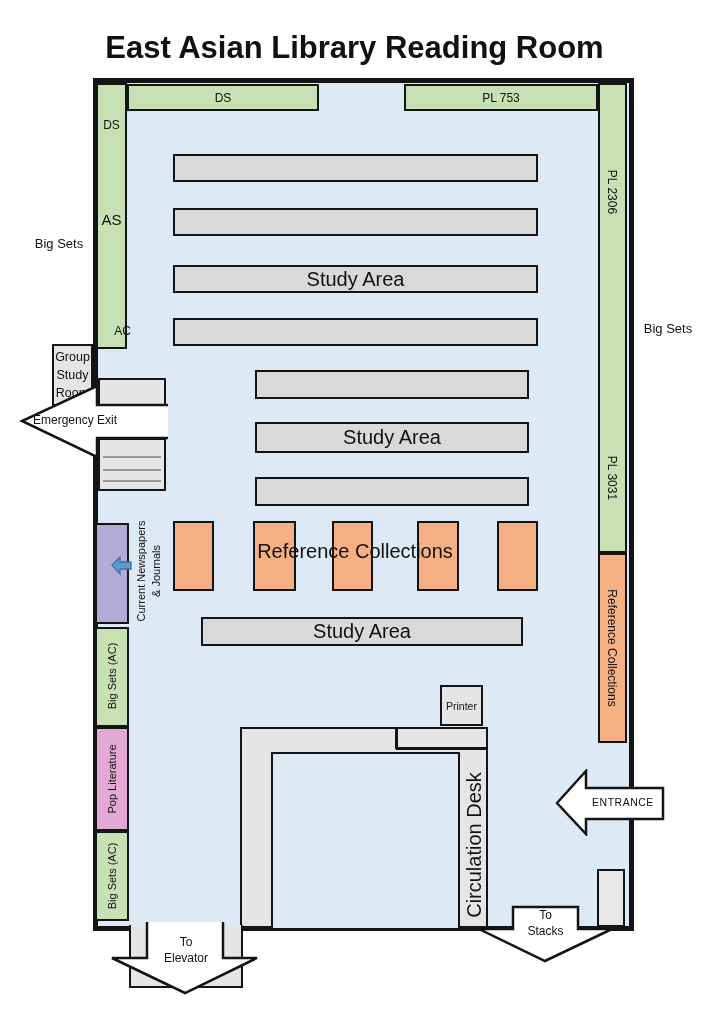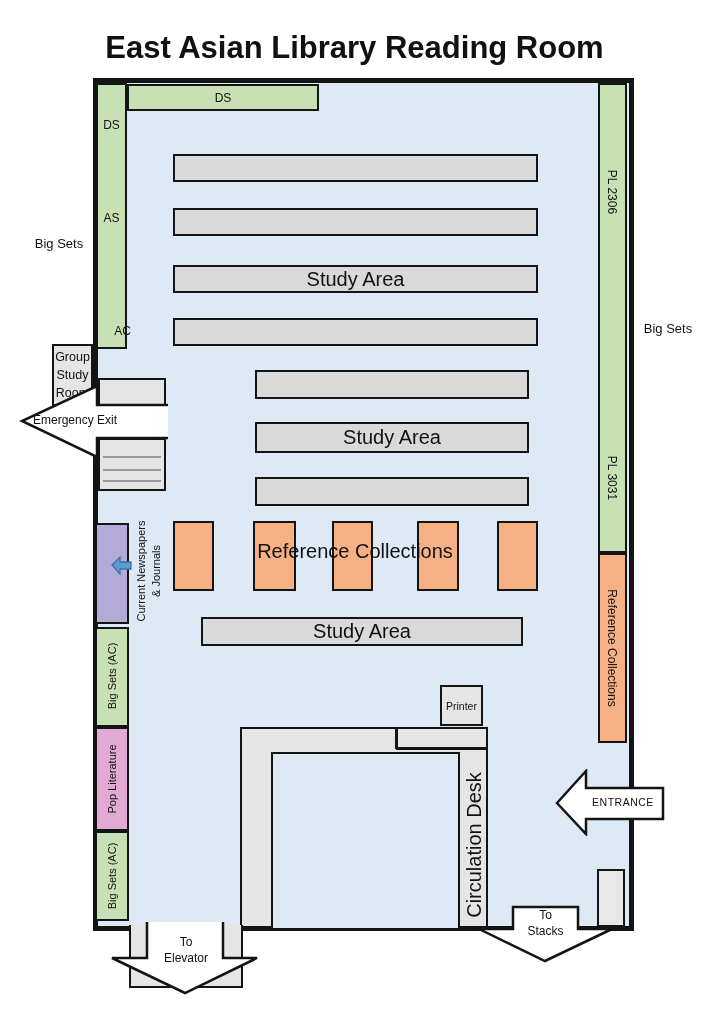--- a/index.html
+++ b/index.html
@@ -28,24 +28,27 @@
 
 <div id="stage">
 
   <div class="lbl" style="left:0;top:30px;width:709px;font-size:31px;font-weight:700;">East Asian Library Reading Room</div>
 
   <div class="abs blue" style="left:93px;top:78px;width:541px;height:853px;border:5px solid #141414;"></div>
 
   <div class="abs b2 green cntr" style="left:127px;top:84px;width:192px;height:27px;font-size:12px;">
     <span>DS</span>
   </div>
+  <div class="abs b2 green cntr" style="left:404px;top:84px;width:194px;height:27px;font-size:12px;">
+    <span>PL 753</span>
+  </div>
 
   <div class="abs b2 green" style="left:96px;top:83px;width:31px;height:266px;"></div>
   <div class="lbl" style="left:96px;top:118px;width:31px;font-size:12px;">DS</div>
-  <div class="lbl" style="left:96px;top:211px;width:31px;font-size:12px;">AS</div>
+  <div class="lbl" style="left:96px;top:211px;width:31px;font-size:15px;">AS</div>
   <div class="lbl" style="left:107px;top:324px;width:31px;font-size:12px;">AC</div>
 
   <div class="abs b2 green" style="left:598px;top:83px;width:29px;height:470px;"></div>
   <div class="vcw" style="left:612px;top:192px;font-size:12px;">PL 2306</div>
   <div class="vcw" style="left:612px;top:478px;font-size:12px;">PL 3031</div>
   <div class="abs b2 orange" style="left:598px;top:553px;width:29px;height:190px;"></div>
   <div class="vcw" style="left:612px;top:648px;font-size:12px;">Reference Collections</div>
 
   <div class="lbl" style="left:24px;top:236px;width:70px;font-size:13px;">Big Sets</div>
   <div class="lbl" style="left:633px;top:321px;width:70px;font-size:13px;">Big Sets</div>

